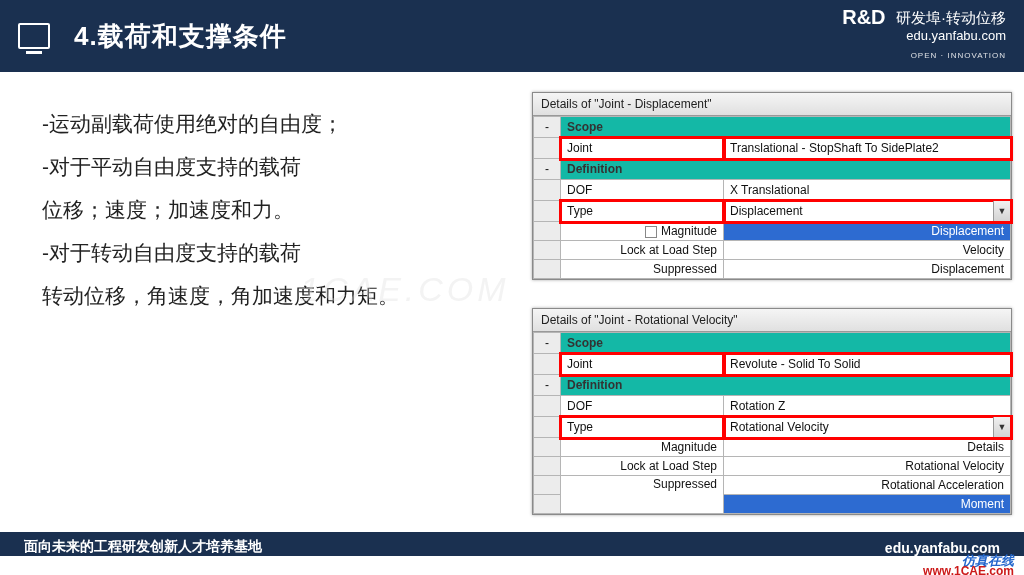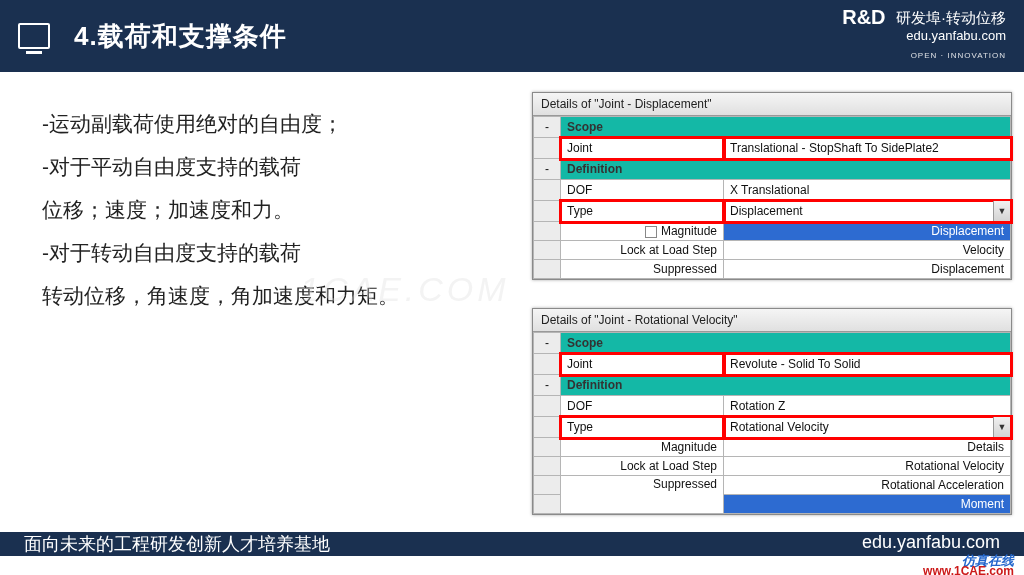--- a/index.html
+++ b/index.html
@@ -160,24 +160,25 @@
     vertical-align: middle;
   }
 
   .footer {
     position: absolute;
     left: 0; right: 0; bottom: 19px;
     background: #1a3050;
     color: #fff;
     height: 24px;
     display: flex;
-    align-items: flex-start;
+    align-items: flex-end;
     padding: 0 24px;
-    font-size: 18px;
+    font-size: 14px;
     justify-content: space-between;
+    font-weight: bold;
   }
   .bottom-strip {
     position: absolute;
     left: 0; right: 0; bottom: 0;
     height: 19px;
     background: #fff;
     text-align: right;
     font-size: 12px;
     padding-right: 10px;
     line-height: 10px;

